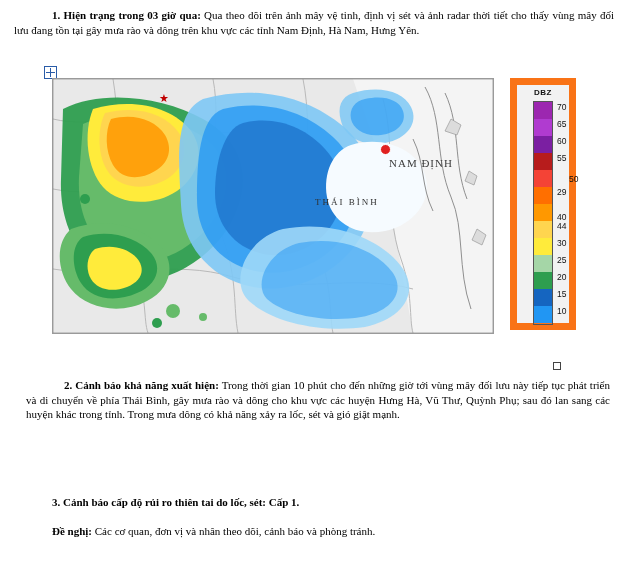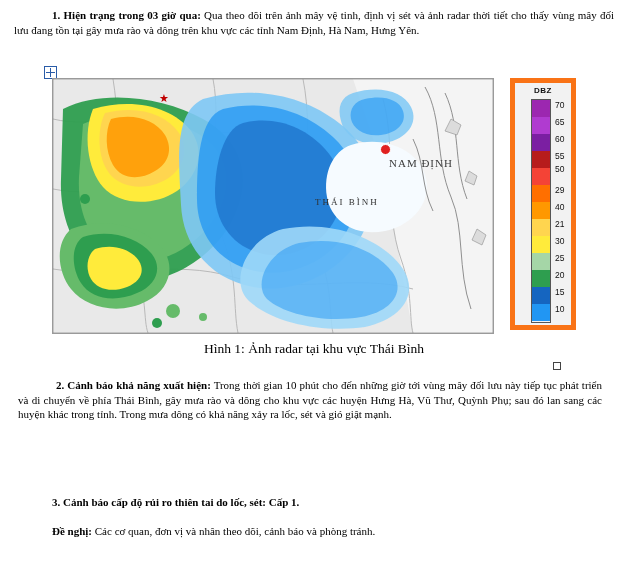--- a/index.html
+++ b/index.html
@@ -61,21 +61,21 @@
     border: 1px solid #9a9a9a;
     background: #e8e8e8;
     overflow: hidden;
   }
   .colorbar {
     position: absolute;
     right: 0;
     top: 0;
     width: 66px;
     height: 252px;
-    border: 5px solid #f97316;
+    border: 7px solid #f97316;
     background: #f2f2f2;
     box-sizing: border-box;
   }
   .cb-title {
     text-align: center;
     font-family: "Liberation Sans", sans-serif;
     font-size: 8px;
     font-weight: bold;
     color: #111;
     margin-top: 3px;
@@ -143,21 +143,21 @@
   }
   .handle-icon::before {
     left: 5px; top: 1px; width: 1px; height: 9px;
   }
   .handle-icon::after {
     top: 5px; left: 1px; height: 1px; width: 9px;
   }
   .p2 {
     position: absolute;
     top: 378px;
-    left: 4px;
+    left: 12px;
     width: 612px;
     box-sizing: border-box;
     text-indent: 38px;
   }
   .p3 {
     position: absolute;
     top: 495px;
     left: 0;
     width: 540px;
     box-sizing: border-box;
@@ -305,35 +305,34 @@
           <div class="cb-seg" style="height:17px;background:#a5d6a7;"></div>
           <div class="cb-seg" style="height:17px;background:#2e9e4f;"></div>
           <div class="cb-seg" style="height:17px;background:#1565c0;"></div>
           <div class="cb-seg" style="height:17px;background:#2196f3;"></div>
         </div>
         <div class="cb-labels">
           <span class="cb-lab" style="top:8px;">70</span>
           <span class="cb-lab" style="top:25px;">65</span>
           <span class="cb-lab" style="top:42px;">60</span>
           <span class="cb-lab" style="top:59px;">55</span>
-          <span class="cb-lab" style="top:72px;">50</span>
+          <span class="cb-lab" style="top:80px;margin-left:12px;">50</span>
           <span class="cb-lab" style="top:93px;">29</span>
-          <span class="cb-lab" style="top:110px;text-align:right;">40</span>
-          <span class="cb-lab" style="top:127px;">21</span>
+          <span class="cb-lab" style="top:118px;text-align:right;">40</span>
+          <span class="cb-lab" style="top:127px;">44</span>
           <span class="cb-lab" style="top:144px;">30</span>
           <span class="cb-lab" style="top:161px;">25</span>
           <span class="cb-lab" style="top:178px;">20</span>
           <span class="cb-lab" style="top:195px;text-align:right;">15</span>
           <span class="cb-lab" style="top:212px;">10</span>
         </div>
       </div>
     </div>
   </div>
 
-  <div class="fig-caption">Hình 1: Ảnh radar tại khu vực Thái Bình</div>
   <div class="small-square"></div>
 
   <p class="para p2">
     <span class="lead">2. Cảnh báo khả năng xuất hiện:</span><span> Trong thời gian 10 phút cho đến những giờ tới vùng mây đối lưu này tiếp tục phát triển và di chuyển về phía Thái Bình, gây mưa rào và dông cho khu vực các huyện Hưng Hà, Vũ Thư, Quỳnh Phụ; sau đó lan sang các huyện khác trong tỉnh. Trong mưa dông có khả năng  xảy ra lốc, sét và gió giật mạnh.</span>
   </p>
 
   <p class="para p3">3. Cảnh báo cấp độ rủi ro thiên tai do lốc, sét: Cấp 1.</p>
 
   <p class="para p4">
     <span class="lead">Đề nghị:</span><span> Các cơ quan, đơn vị và nhân theo dõi, cảnh báo và phòng tránh.</span>

